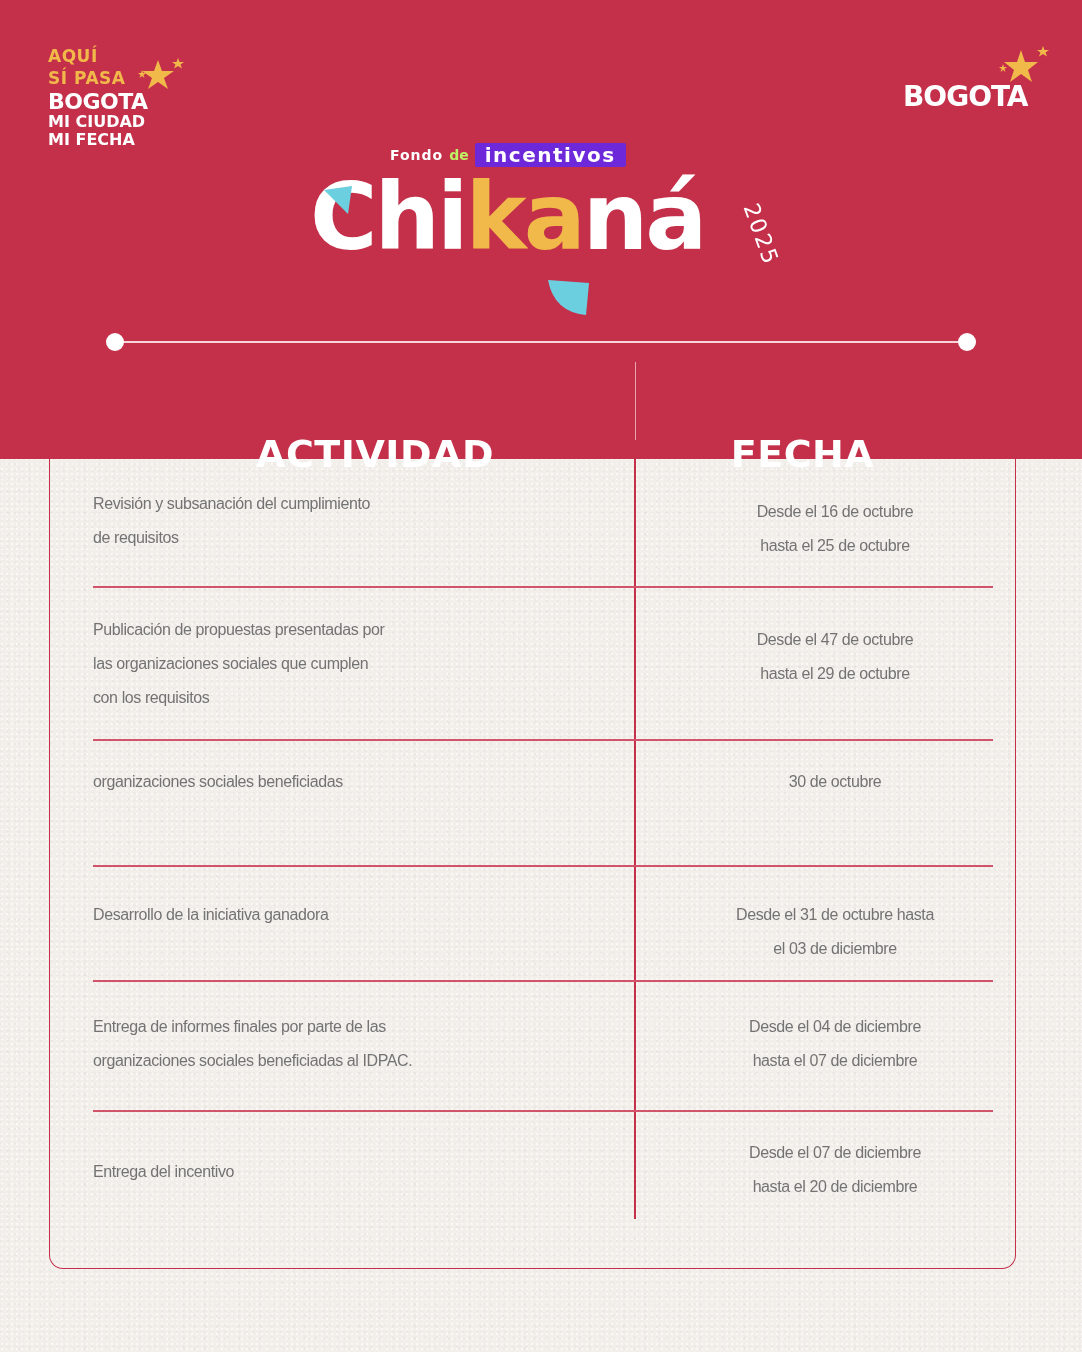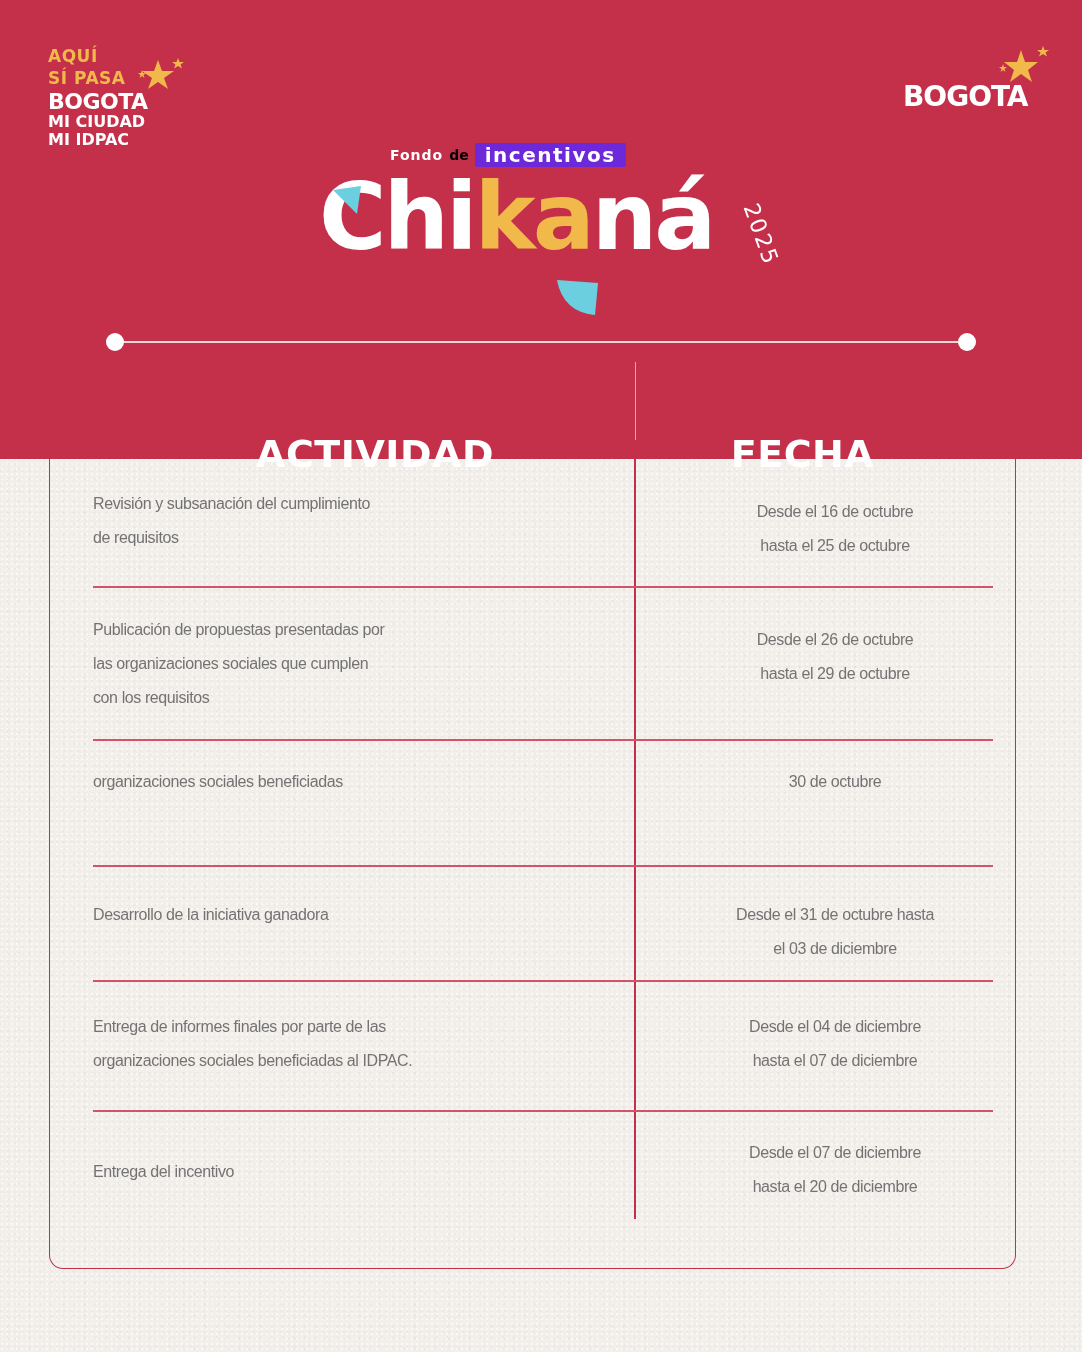--- a/index.html
+++ b/index.html
@@ -43,27 +43,27 @@
   }
   .logo-right .stars { position: absolute; left: 92px; top: 0; width: 56px; height: 42px; }
 
   
   .fondo {
     position: absolute; left: 390px; top: 140px; height: 30px;
     display: flex; align-items: center; gap: 6px;
     font-family: "DejaVu Sans", sans-serif; font-weight: bold;
   }
   .fondo .w1 { color: #fff; font-size: 14px; letter-spacing: 1px; }
-  .fondo .w2 { color: #000000; font-size: 14px; }
+  .fondo .w2 { color: #bef264; font-size: 14px; }
   .fondo .pill {
     background: #6d28d9; color: #fff; font-size: 20px; letter-spacing: 1.5px;
     padding: 0 10px; border-radius: 2px; height: 24px; line-height: 24px;
   }
 
-  .chikana { position: absolute; left: 313px; top: 170px; width: 500px; height: 145px; }
+  .chikana { position: absolute; left: 304px; top: 170px; width: 500px; height: 145px; }
   .chikana .word {
     position: absolute; left: 6px; top: 2px;
     font-family: "DejaVu Sans", sans-serif; font-weight: bold; font-size: 92px; letter-spacing: -3px;
     color: #fff; line-height: 1;
   }
   .chikana .word .k, .chikana .word .g { color: #f1b84a; }
   .chikana .c-accent { position: absolute; left: 0; top: 0; width: 500px; height: 145px; }
   .year {
     position: absolute; left: 762px; top: 200px; color: #fff;
     font-family: "DejaVu Sans", sans-serif; font-size: 22px; letter-spacing: 2px;
@@ -110,21 +110,21 @@
   <div class="logo-left">
     <span class="l1">AQUÍ</span>
     <span class="l2">SÍ PASA</span>
     <svg class="stars" viewBox="0 0 50 40">
       <polygon points="22,4 26,15 38,15 28,22 32,33 22,26 12,33 16,22 6,15 18,15" fill="#f1b84a"></polygon>
       <polygon points="42,2 43.5,6 48,6 44.5,8.5 46,12.5 42,10 38,12.5 39.5,8.5 36,6 40.5,6" fill="#f1b84a"></polygon>
       <polygon points="6,14 7,17 10,17 7.5,19 8.5,22 6,20 3.5,22 4.5,19 2,17 5,17" fill="#f1b84a"></polygon>
     </svg>
     <span class="l3">BOGOTA</span>
     <span class="l4">MI CIUDAD</span>
-    <span class="l5">MI IDPAC</span>
+    <span class="l5">MI FECHA</span>
   </div>
 
   <div class="logo-right">
     <svg class="stars" viewBox="0 0 56 42">
       <polygon points="26,6 30,18 43,18 33,26 37,38 26,30 15,38 19,26 9,18 22,18" fill="#f1b84a"></polygon>
       <polygon points="48,2 49.5,6 54,6 50.5,8.5 52,12.5 48,10 44,12.5 45.5,8.5 42,6 46.5,6" fill="#f1b84a"></polygon>
       <polygon points="8,20 9,23 12,23 9.5,25 10.5,28 8,26 5.5,28 6.5,25 4,23 7,23" fill="#f1b84a"></polygon>
     </svg>
     <span class="word">BOGOTA</span>
   </div>
@@ -172,21 +172,21 @@
   <div>Desde el 16 de octubre</div>
   <div>hasta el 25 de octubre</div>
 </div>
 
 <div class="cell a" style="top:613px">
   <div>Publicación de propuestas presentadas por</div>
   <div>las organizaciones sociales que cumplen</div>
   <div>con los requisitos</div>
 </div>
 <div class="cell f" style="top:623px">
-  <div>Desde el 26 de octubre</div>
+  <div>Desde el 47 de octubre</div>
   <div>hasta el 29 de octubre</div>
 </div>
 
 <div class="cell a" style="top:765px">
   <div>organizaciones sociales beneficiadas</div>
 </div>
 <div class="cell f" style="top:765px">
   <div>30 de octubre</div>
 </div>
 

